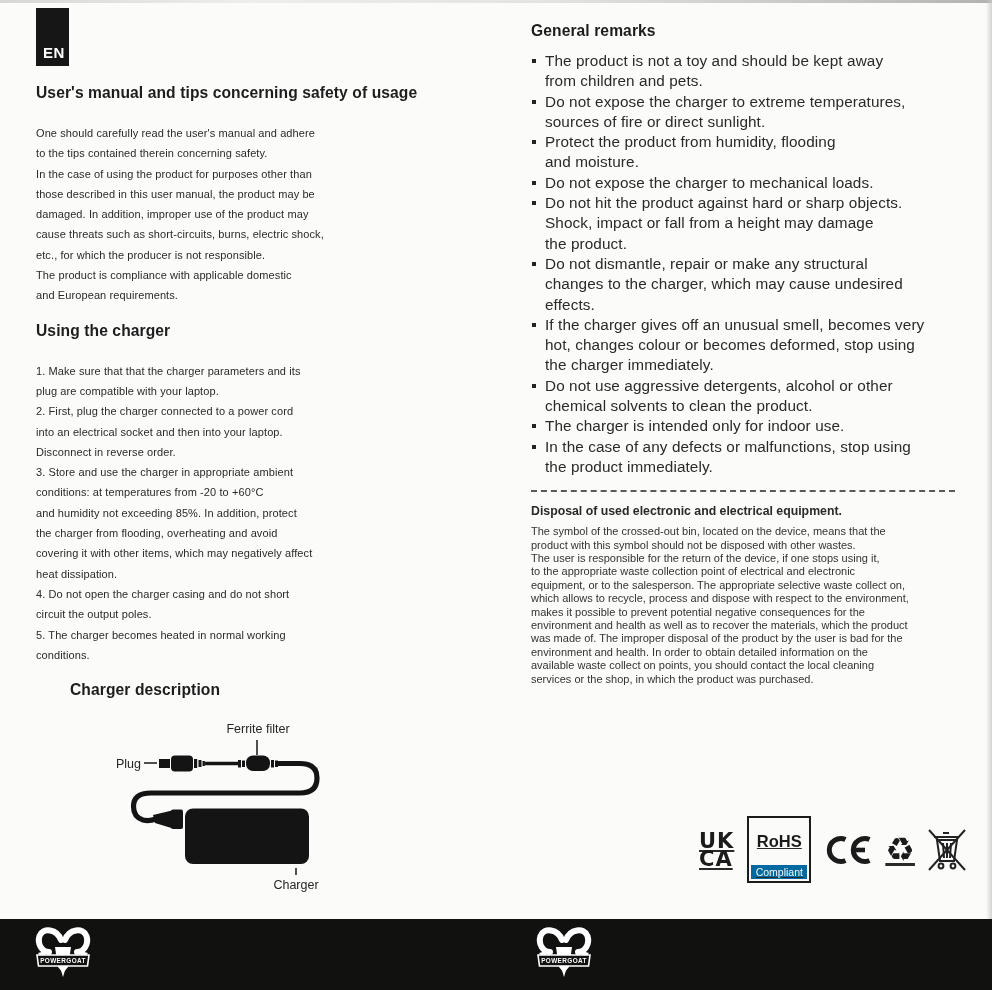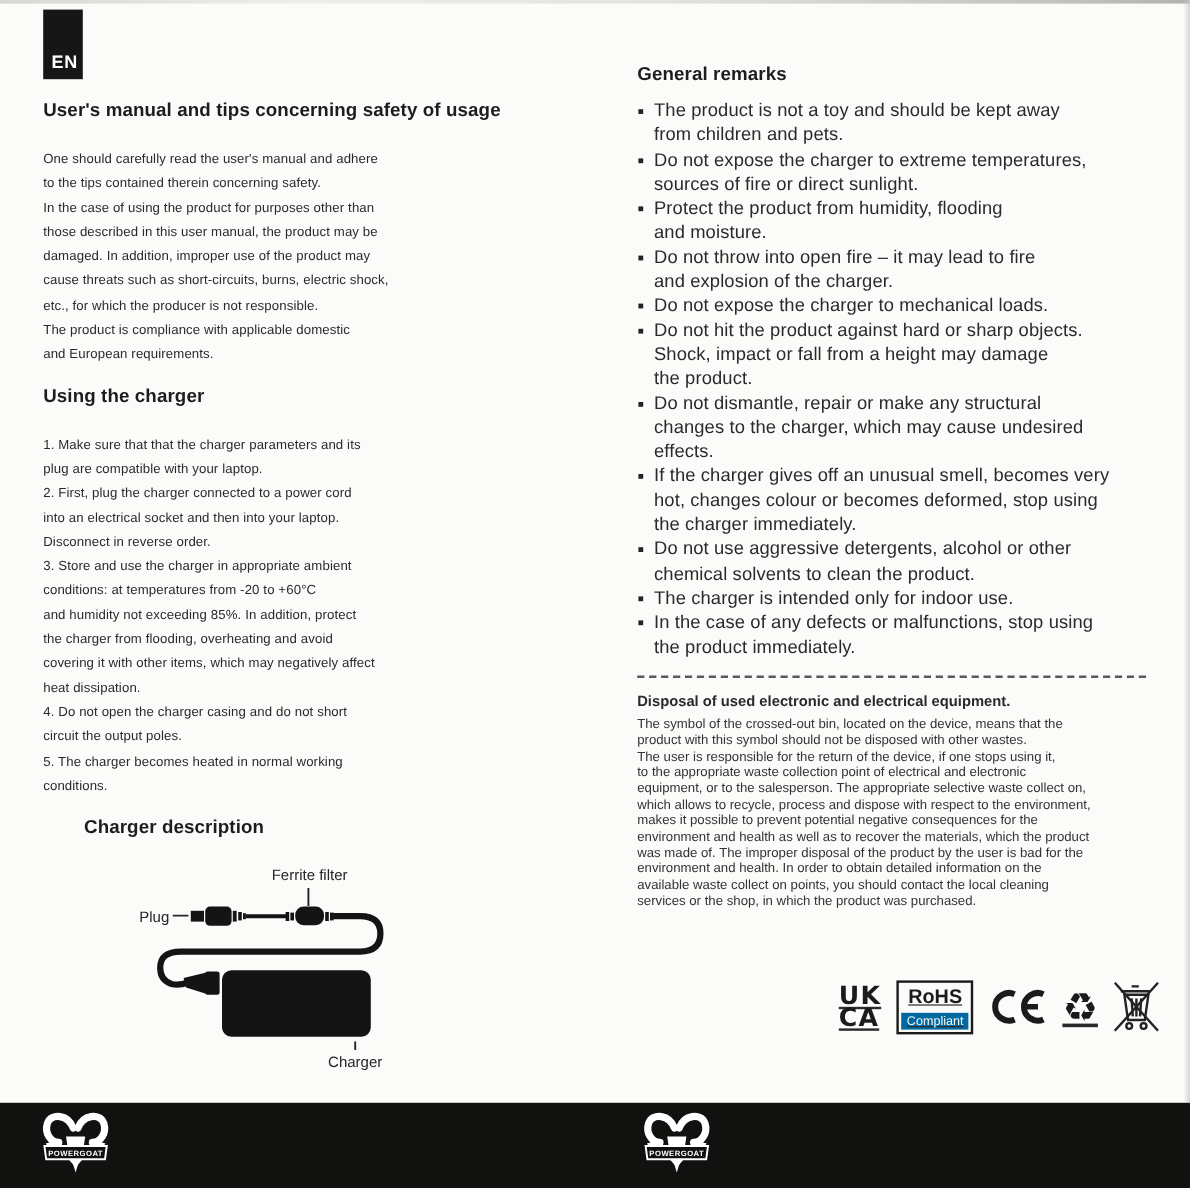--- a/index.html
+++ b/index.html
@@ -30,35 +30,35 @@
   
   .diagram{margin:18px 0 0 72px;width:372px;height:182px;}
   .diagram text{font-family:"Liberation Sans",sans-serif;font-size:12.5px;fill:#262626;}
 
   .set-includes{margin-top:14px;font-size:15.3px;display:flex;align-items:baseline;}
   .set-includes .lbl{font-weight:700;color:#be185d;}
   .sq{display:inline-block;width:4px;height:4px;background:#232323;flex:none;
     margin:0 7px 3px 10px;align-self:center;}
 
   
-  .col-right{position:absolute;left:531px;top:54px;width:434px;}
+  .col-right{position:absolute;left:531px;top:22px;width:434px;}
   .remarks{list-style:none;margin-top:11px;}
   .remarks li{display:flex;}
   .remarks .marker{width:4px;height:4px;background:#232323;flex:none;margin:8px 9px 0 1px;}
   .remarks .txt{font-size:15.3px;line-height:20.3px;white-space:pre-line;letter-spacing:.1px;}
   .dashed-divider{border:none;border-top:2px dashed #5a5a5a;margin:13px 0 0 0;width:424px;}
   .h-disposal{font-size:12.3px;margin-top:12px;}
   .small-text{font-size:11px;line-height:13.4px;white-space:pre-line;margin-top:7px;color:#333;}
 
   
   .marks{position:absolute;left:699px;top:816px;display:flex;align-items:center;gap:13px;text-decoration:underline;}
   .ukca{font-weight:700;font-size:21px;line-height:18px;letter-spacing:1px;color:#1b1b1b;
     font-family:"DejaVu Sans",sans-serif;}
   .rohs{border:2.5px solid #1b1b1b;width:64px;text-align:center;background:#fbfbf9;}
-  .rohs-top{font-weight:700;font-size:16.5px;color:#1b1b1b;padding:3px 3px;line-height:19px;}
+  .rohs-top{font-weight:700;font-size:16.5px;color:#1b1b1b;padding:14px 3px;line-height:19px;}
   .rohs-bottom{background:#0369a1;color:#f5f5f3;font-size:10.5px;line-height:14px;
     margin:0 2px 2px 2px;padding:0 1px;}
   .recycle{font-size:33px;line-height:33px;color:#1b1b1b;font-family:"DejaVu Sans",sans-serif;}
 
   
   .footer{position:absolute;left:0;right:0;bottom:0;height:71px;background:#111110;}
   .goat{position:absolute;top:5px;}
   .goat-1{left:31px;} .goat-2{left:532px;}
   .goat text{font-family:"Liberation Sans",sans-serif;font-weight:700;fill:#fff;}
 </style>
@@ -164,25 +164,20 @@
           <span class="txt">Do not expose the charger to extreme temperatures,
 sources of fire or direct sunlight.</span>
         </li>
       <li>
           <span class="marker"></span>
           <span class="txt">Protect the product from humidity, flooding
 and moisture.</span>
         </li>
       <li>
           <span class="marker"></span>
-          <span class="txt">Do not throw into open fire – it may lead to fire
-and explosion of the charger.</span>
-        </li>
-      <li>
-          <span class="marker"></span>
           <span class="txt">Do not expose the charger to mechanical loads.</span>
         </li>
       <li>
           <span class="marker"></span>
           <span class="txt">Do not hit the product against hard or sharp objects.
 Shock, impact or fall from a height may damage
 the product.</span>
         </li>
       <li>
           <span class="marker"></span>

